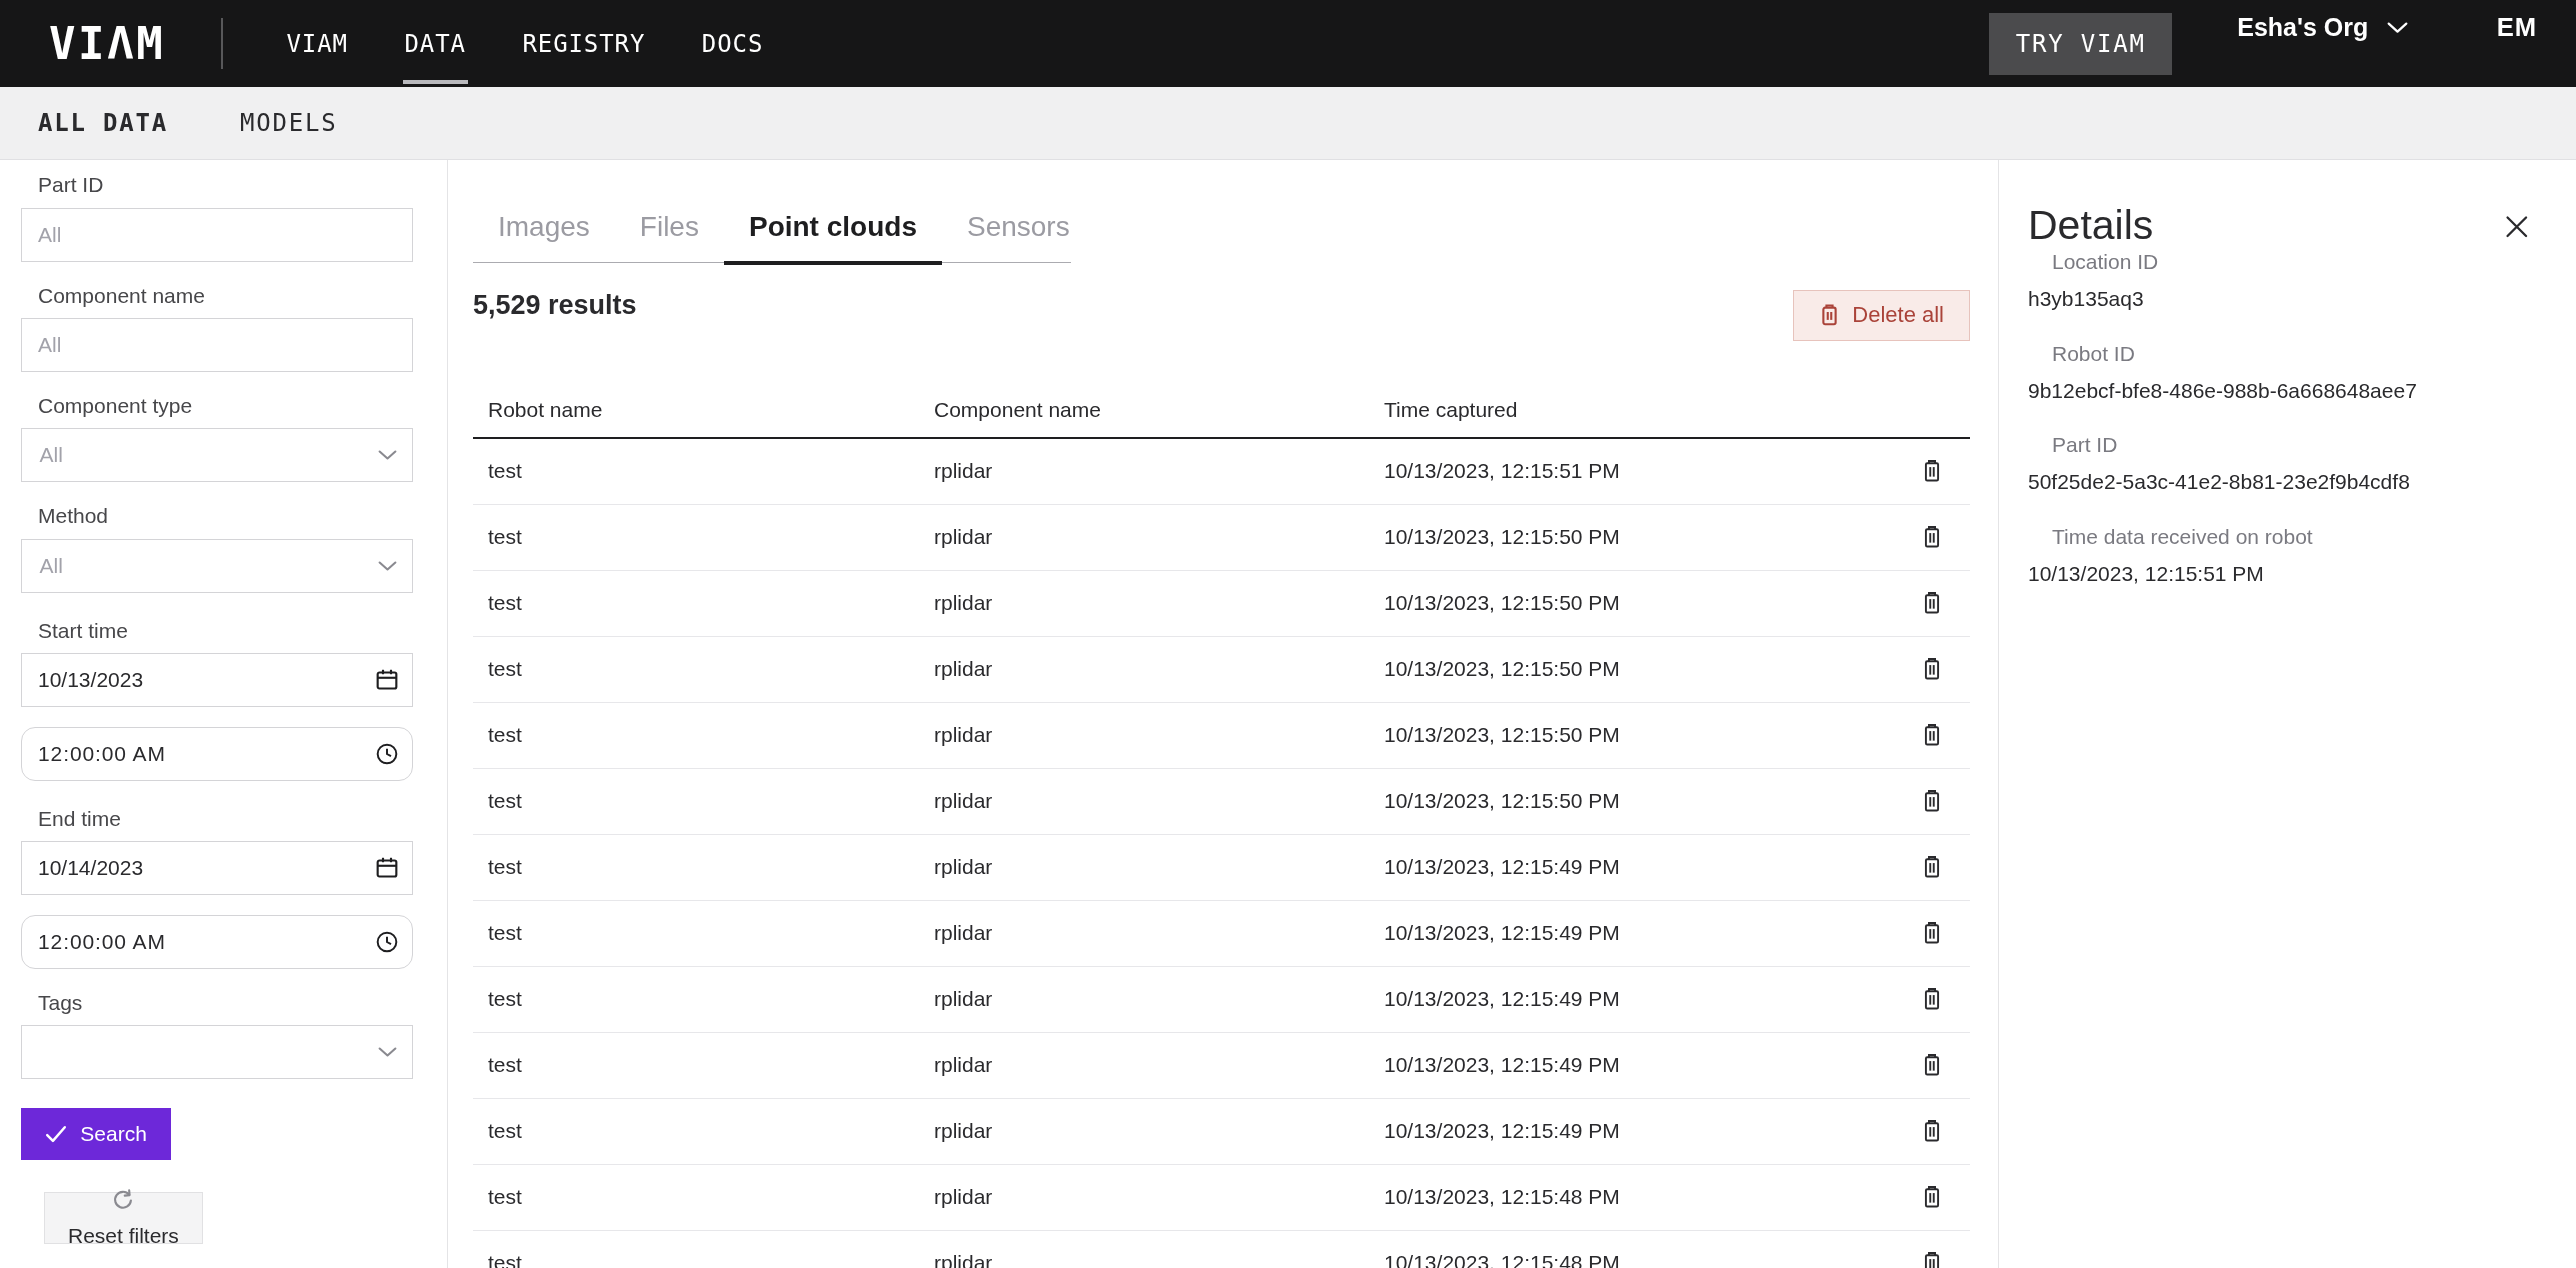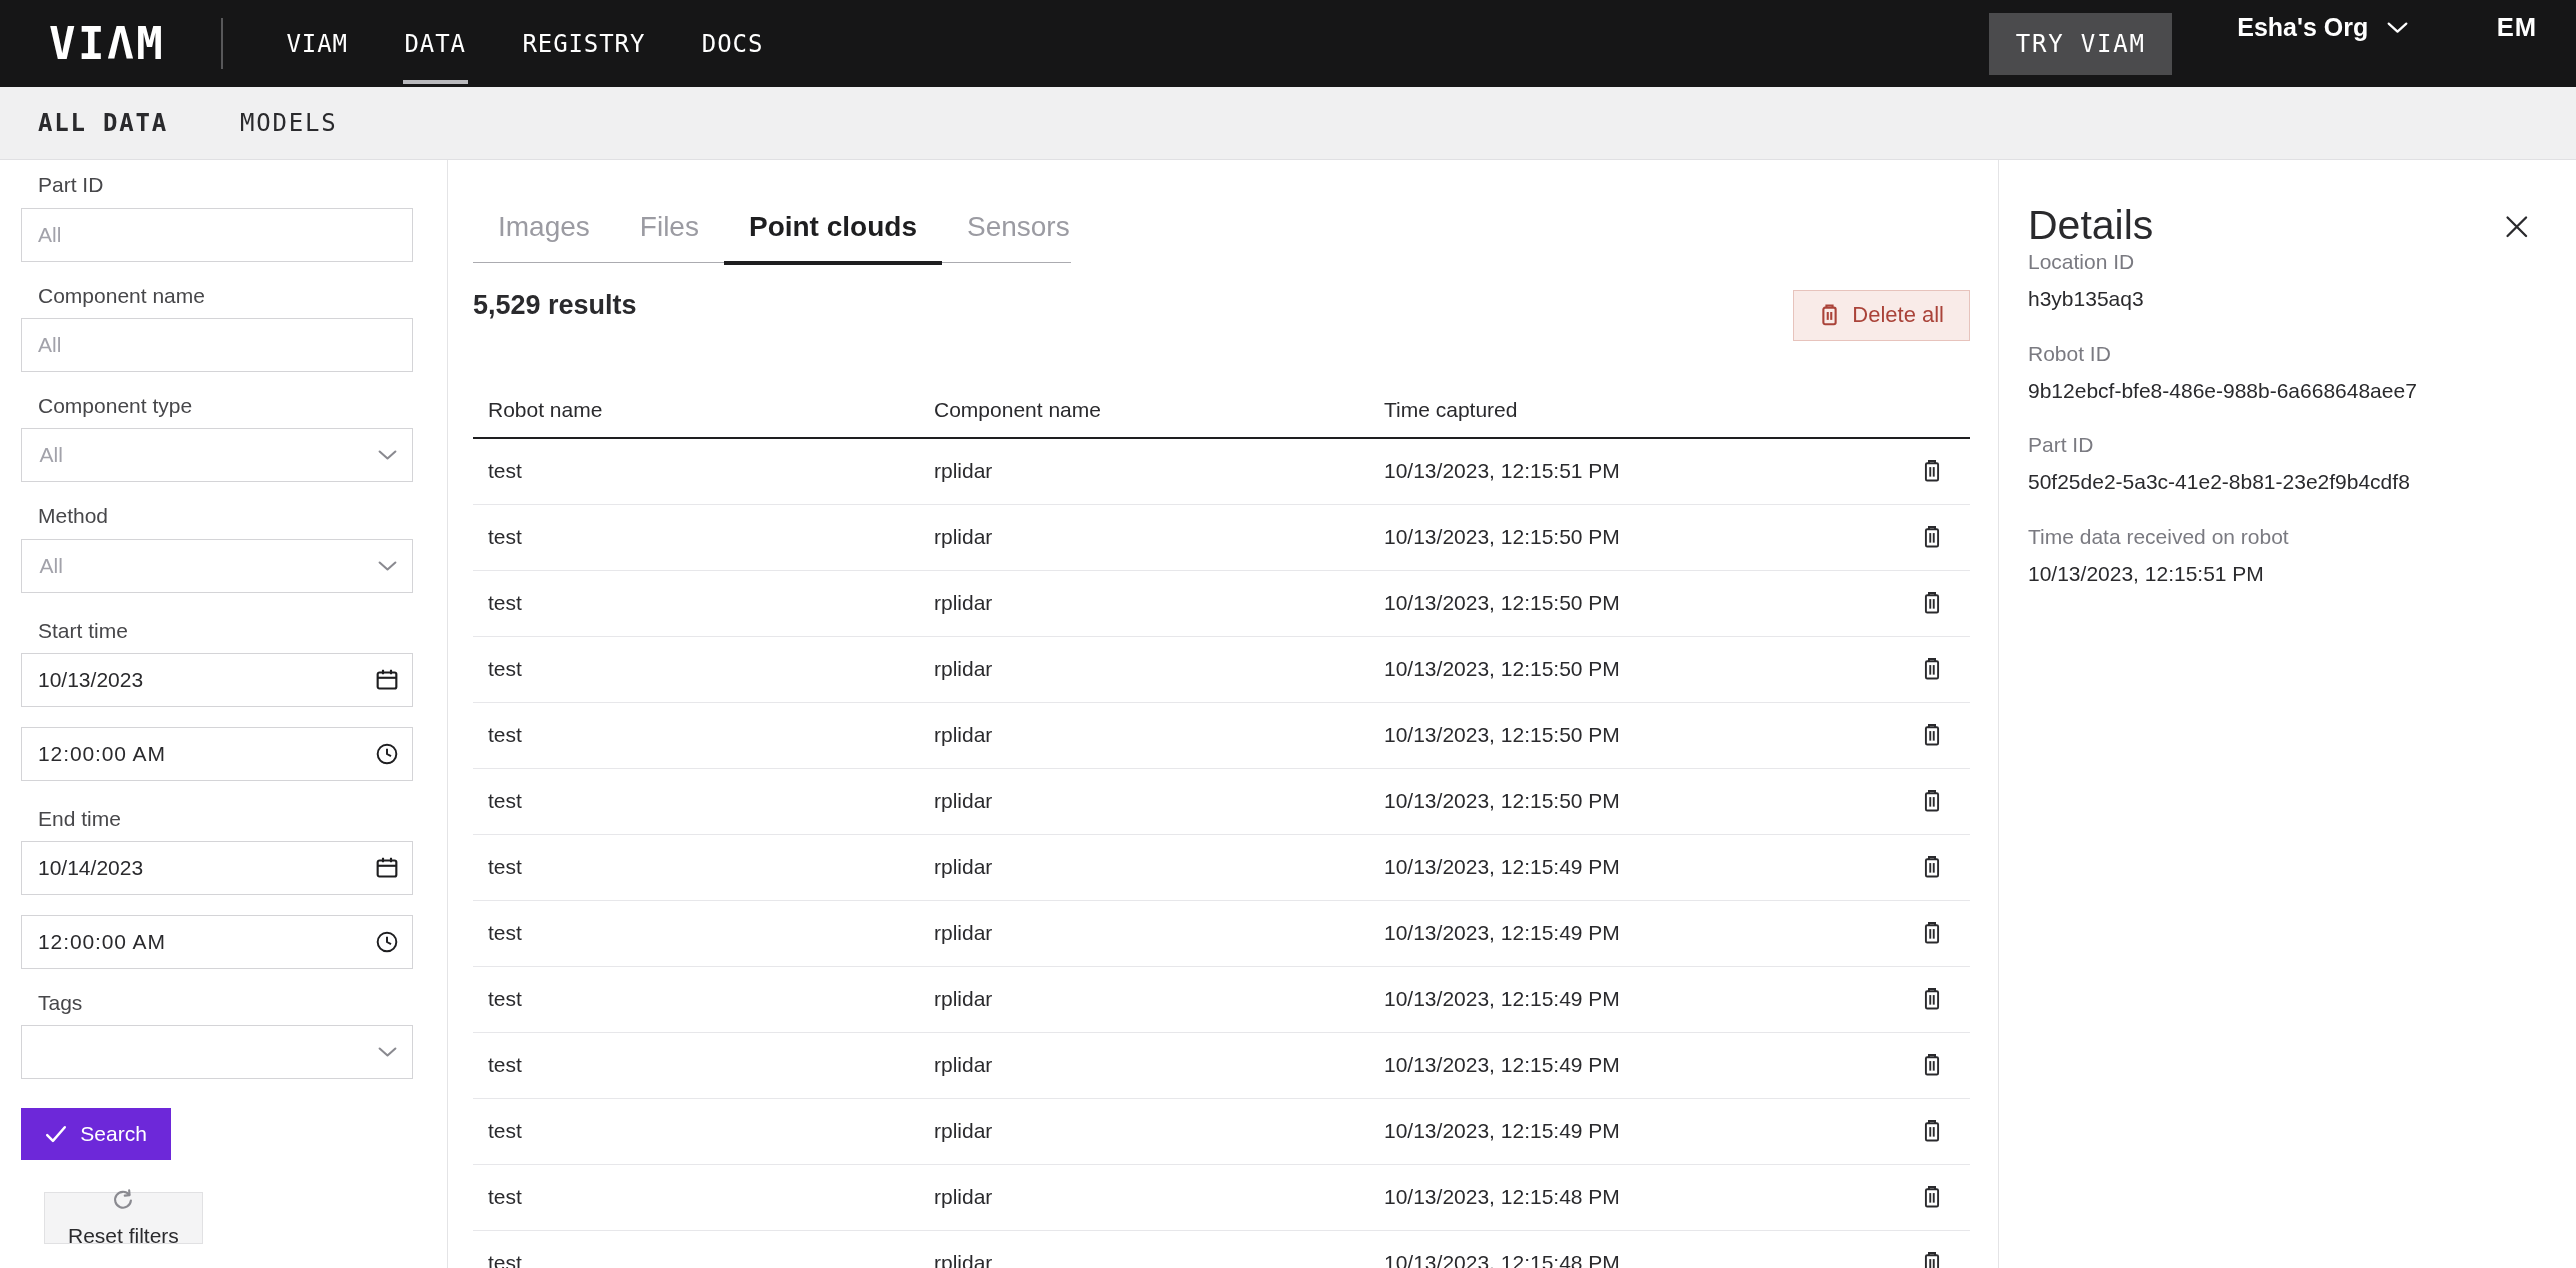--- a/index.html
+++ b/index.html
@@ -32,21 +32,21 @@
   
   .sidebar { width:448px; flex:0 0 448px; border-right:0.9px solid #e4e4e6; padding:12.4px 34px 0 21px; overflow:hidden; }
   .f-label { font-size:21px; line-height:26.5px; color:#47474a; margin:0 0 8.8px 17px; }
   .f-label.gap { margin-top:21px; }
   .f-label.gap-lg { margin-top:25px; }
   .inputwrap { position:relative; }
   .inputwrap + .inputwrap { margin-top:20px; }
   .tinput { width:100%; height:54px; border:0.9px solid #d4d4d7; background:#fff; font-family:"Liberation Sans",sans-serif;
             font-size:21px; color:#2a2a2d; padding:0 44px 0 16px; outline:none; }
   .tinput::placeholder { color:#a2a2aa; }
-  .tinput.timeval { letter-spacing:0.9px; }
+  .tinput.timeval { letter-spacing:0.9px;border-radius:14px; }
   .selectbox { width:100%; height:54px; border:0.9px solid #d4d4d7; background:#fff; display:flex; align-items:center;
                padding:0 17.6px; font-size:21px; color:#a2a2aa; cursor:pointer; position:relative; }
   .icon-right { position:absolute; right:14px; top:50%; transform:translateY(-50%); pointer-events:none; display:flex; }
   .btn { display:inline-flex; align-items:center; justify-content:center; gap:13.2px; height:52px; border:none;
          font-family:"Liberation Sans",sans-serif; font-size:21px; cursor:pointer; }
   .btn-search { margin-top:29px; width:150px; background:#6d28d9; color:#ffffff; }
   .btn-light { background:#f4f4f5; border:0.9px solid #e1e1e3; color:#2a2a2d; padding:0 23px;flex-direction:column; }
   .btn-reset { margin:32px 0 0 23px; }
 
   
@@ -68,21 +68,21 @@
   .td-action { display:flex; justify-content:flex-end; padding-right:28px; }
   .trash-btn { background:none; border:none; cursor:pointer; display:flex; padding:3.5px; }
 
   
   .details { width:578px; flex:0 0 578px; border-left:0.9px solid #e4e4e6; padding:42px 41px 0 29px; }
   .details-head { display:flex; align-items:flex-start; justify-content:space-between;gap:11px; }
   .details-title { font-size:41px; font-weight:500; color:#2a2a2d; line-height:1.15; }
   .close-btn { background:none; border:none; cursor:pointer; padding:5.3px; margin-top:7px; display:flex; }
   .dgroup { margin-bottom:28px; }
   .dgroup:first-of-type { margin-top:51px; }
-  .dlabel { font-size:21px; line-height:26.5px; color:#7a7a81; margin-bottom:10.6px; }
+  .dlabel { font-size:21px; line-height:26.5px; color:#7a7a81; margin-bottom:10.6px;margin-left:24px; }
   .dvalue { font-size:21px; line-height:26.5px; color:#2a2a2d; word-break:break-all; }
 </style>
 </head>
 <body>
 
 <header class="topnav">
   <div class="logo mono">VIΛM</div>
   <div class="nav-divider"></div>
   <nav style="display:flex; align-items:center;">
     <div class="nav-item mono">VIAM</div>

